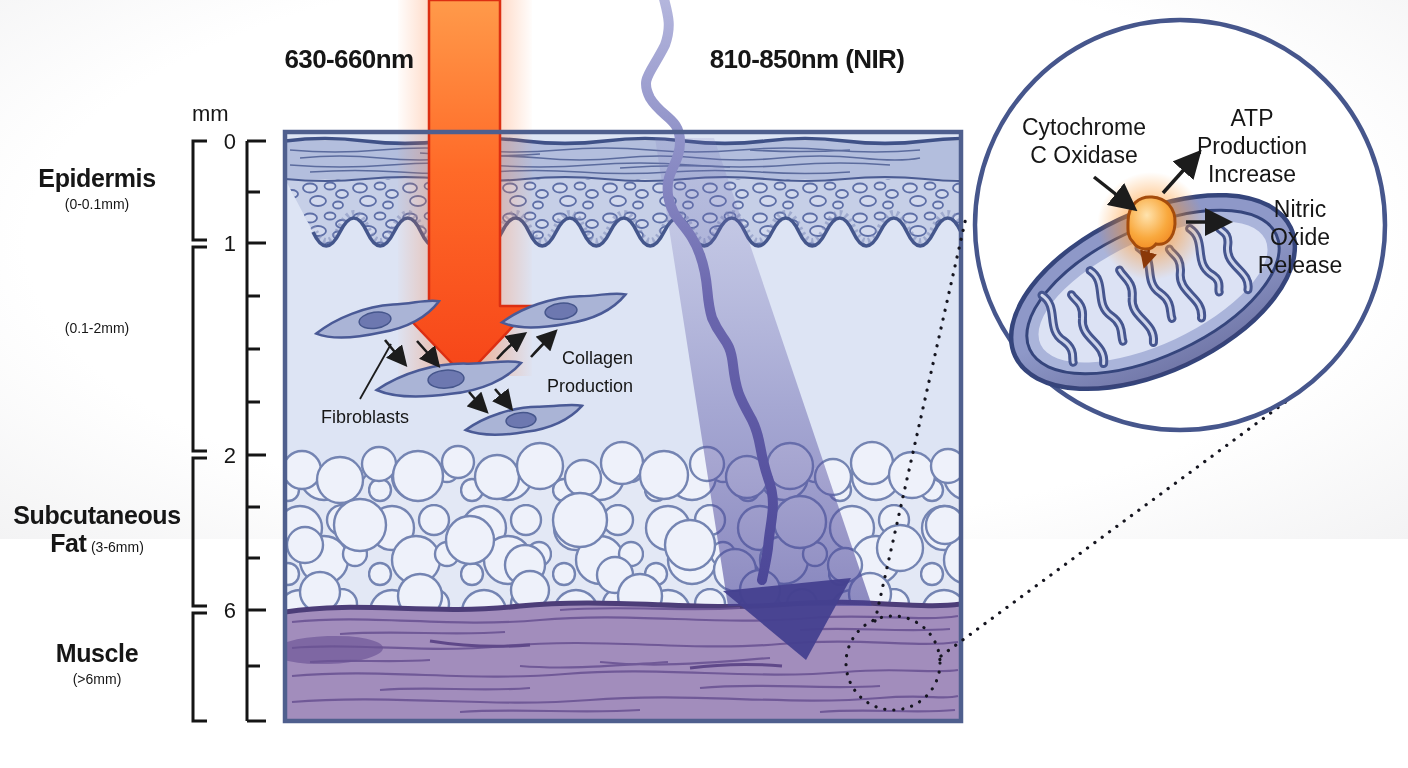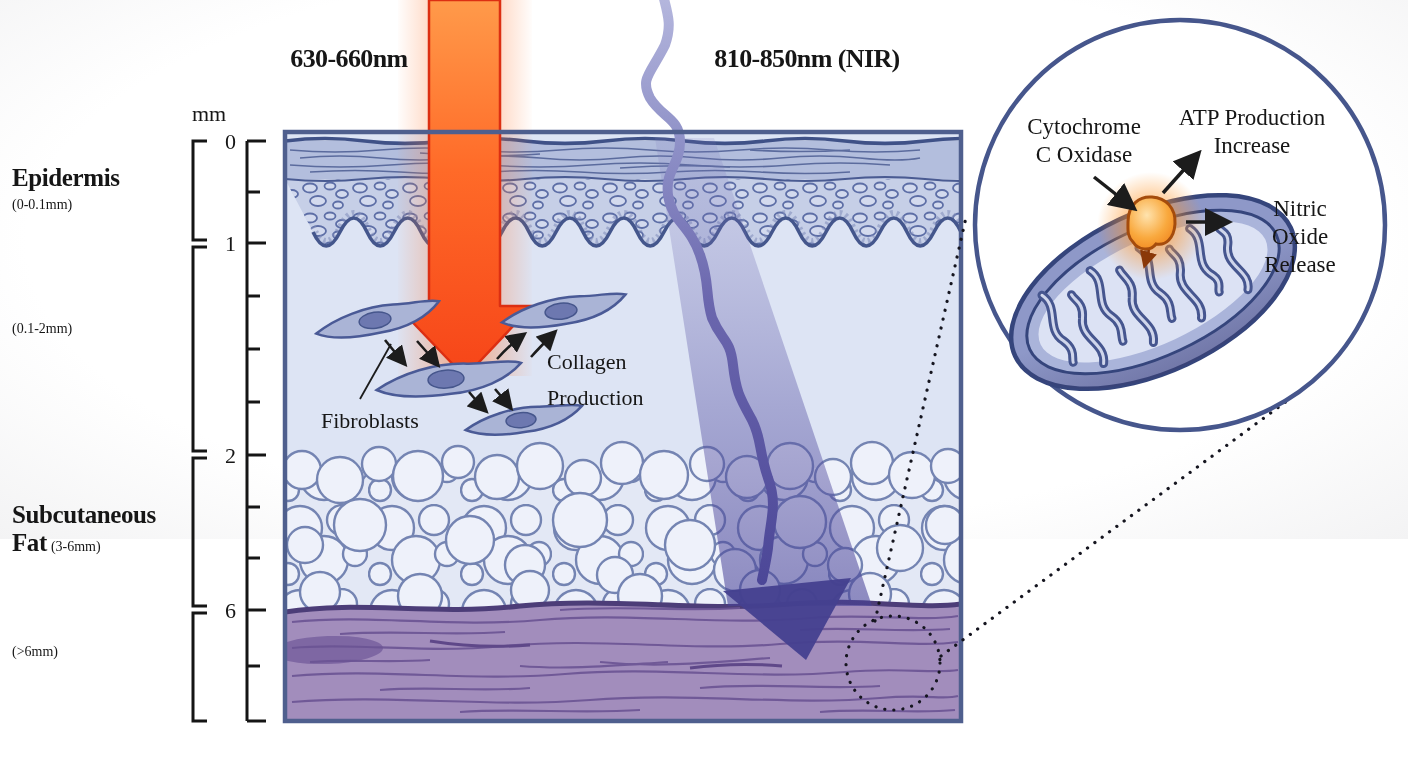--- a/index.html
+++ b/index.html
@@ -1,31 +1,31 @@
 <!DOCTYPE html>
 <html><head>
 <meta charset="utf-8">
 <style>
   html,body{margin:0;padding:0;}
   body{
     width:1408px;height:768px;overflow:hidden;background:#ffffff;
     font-family:"Liberation Sans",sans-serif;color:#161616;
   }
   .canvas{position:relative;width:1408px;height:539px;
-    background:radial-gradient(ellipse at 50% 45%, #ffffff 68%, #f3f3f4 100%);font-family:Liberation Serif, serif;}
+    background:radial-gradient(ellipse at 50% 45%, #ffffff 68%, #f3f3f4 100%);}
   svg.art{position:absolute;left:0;top:0;}
   .lbl{position:absolute;white-space:nowrap;}
   .center{transform:translateX(-50%);text-align:center;}
   .prewrap{white-space:pre-line;}
   .wavelength{font-weight:700;font-size:26px;letter-spacing:-0.6px;}
-  .anno{font-size:22px;line-height:36px;}
+  .anno{font-size:18px;line-height:28px;text-align:right;}
   .inset-lbl{font-size:23px;line-height:28px;}
   .unit{position:absolute;font-size:22px;}
   .tick{position:absolute;font-size:22px;width:34px;text-align:right;}
-  .layer{position:absolute;left:12px;width:170px;text-align:left;}
+  .layer{position:absolute;left:12px;width:170px;text-align:center;}
   .layer .lname{display:block;font-weight:700;font-size:25px;line-height:28px;letter-spacing:-0.4px;}
   .layer .lrange{display:block;font-size:14px;line-height:25px;}
   .layer.inline .lname,.layer.inline .lrange{display:inline;line-height:28px;}
 </style>
 </head>
 <body>
 
 <div class="canvas">
 
 <svg class="art" width="1408" height="768" viewBox="0 0 1408 768">
@@ -309,20 +309,21 @@
   <span class="lrange">(0-0.1mm)</span>
 </div>
 <div class="layer" style="top:316px;">
   <span class="lrange">(0.1-2mm)</span>
 </div>
 <div class="layer inline" style="top:501px;">
   <span class="lname">Subcutaneous Fat</span>
   <span class="lrange">(3-6mm)</span>
 </div>
 <div class="layer" style="top:639px;">
+  <span class="lname">Muscle</span>
   <span class="lrange">(&gt;6mm)</span>
 </div>
 
 <div class="lbl anno" style="left:299px;top:403px;margin-left:22px;">Fibroblasts</div>
 <div class="lbl anno prewrap" style="left:547px;top:344px;">Collagen
 Production</div>
 
 <div class="lbl inset-lbl prewrap center" style="left:1084px;top:113px;">Cytochrome
 C Oxidase</div>
 <div class="lbl inset-lbl prewrap center" style="left:1300px;top:195px;">Nitric Oxide

